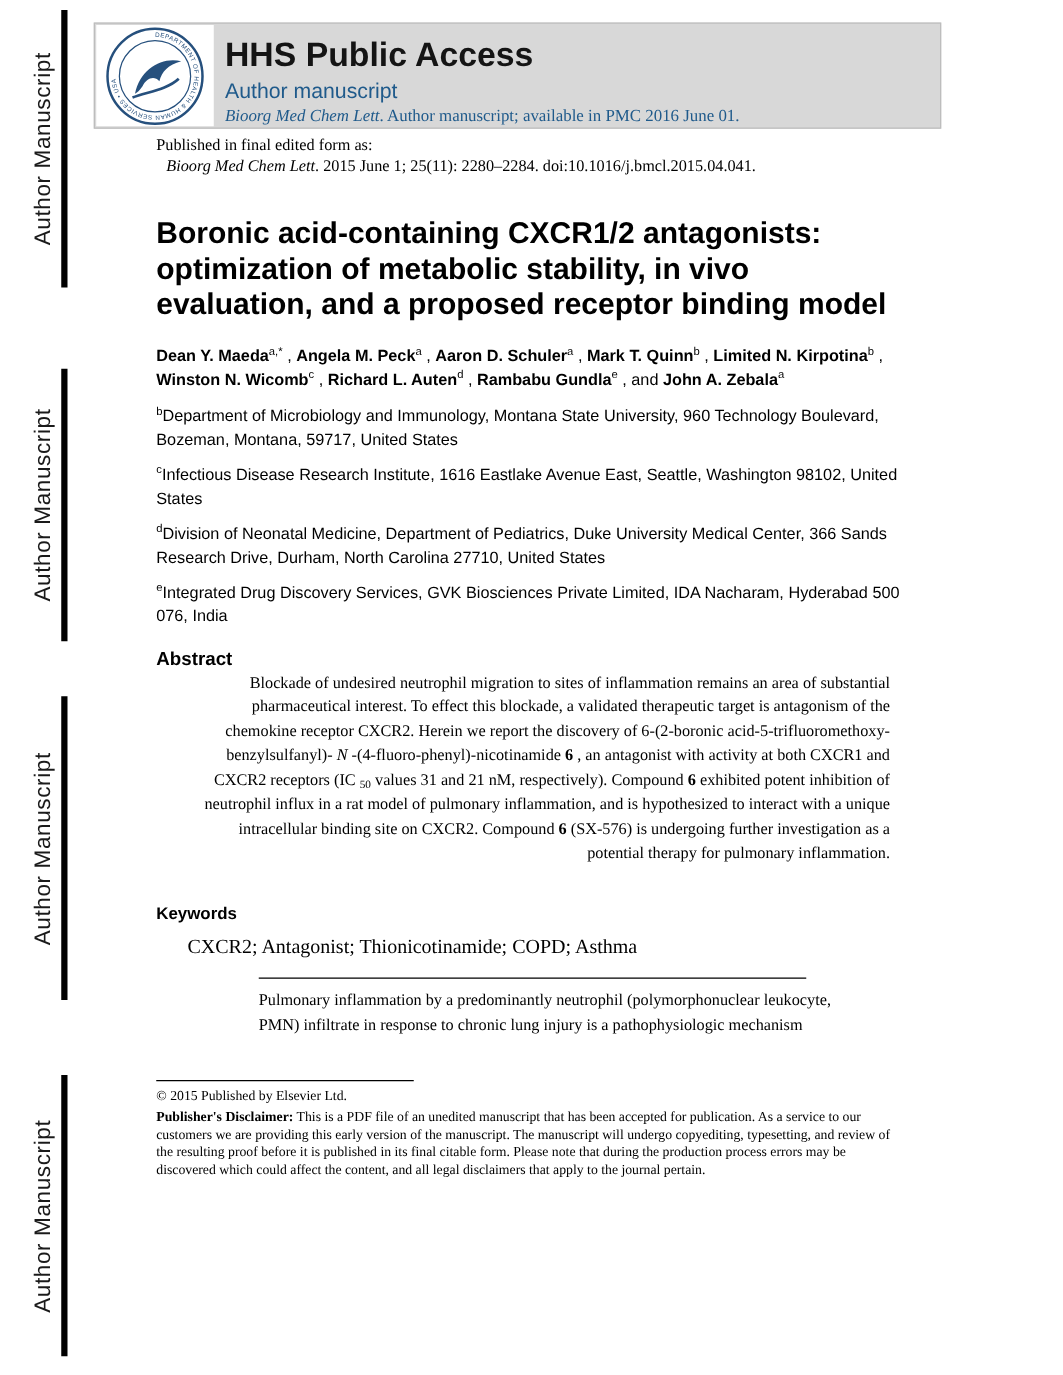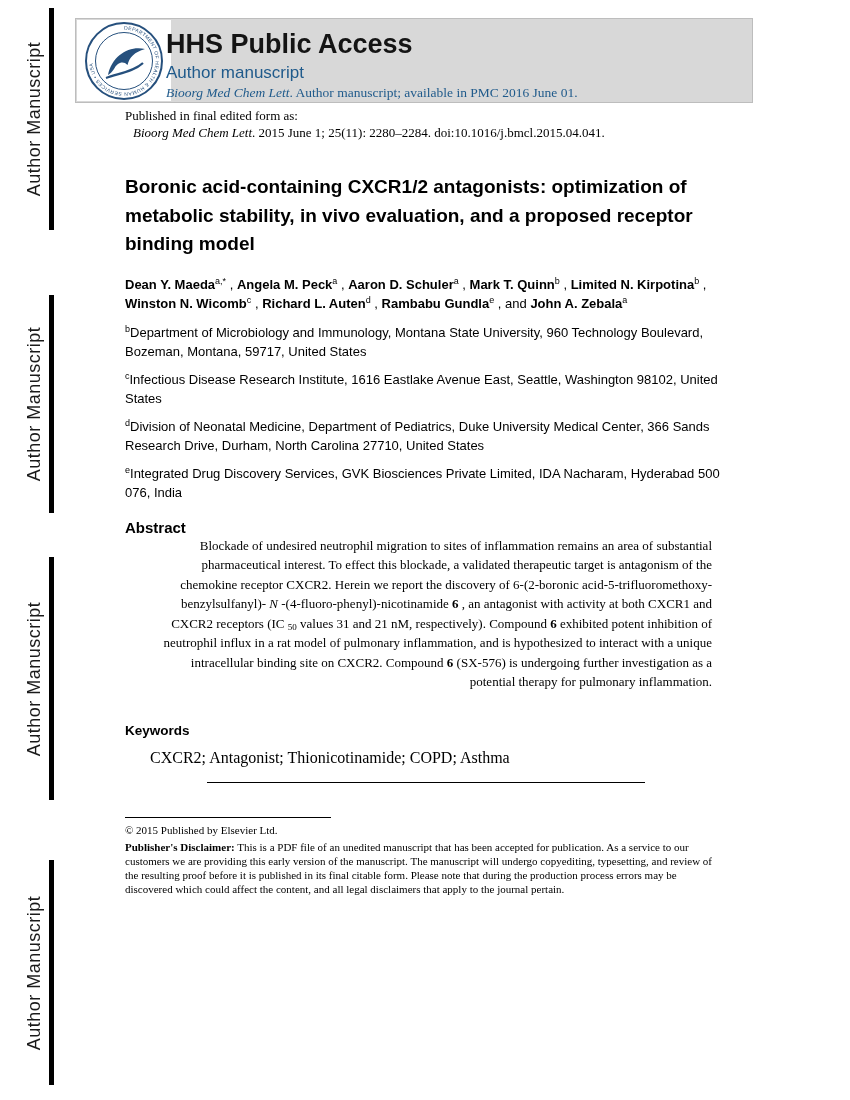--- a/index.html
+++ b/index.html
@@ -19,37 +19,37 @@
          font-family:"Liberation Sans",sans-serif;font-size:18px;color:#1a1a1a;
          letter-spacing:.5px;}
 
   
   .hhs-header{position:absolute;left:75px;top:18px;width:678px;height:85px;
               background:#d8d8d8;border:1px solid #bdbdbd;box-sizing:border-box;}
   .logo-box{position:absolute;left:1px;top:1px;bottom:1px;width:94px;background:#fff;
             display:flex;align-items:center;justify-content:center;}
   .seal-ring-text{font-size:5px;fill:#26507d;letter-spacing:.4px;
                   font-family:"Liberation Sans",sans-serif;}
-  .header-text{position:absolute;left:90px;top:10px;}
+  .header-text{position:absolute;left:104px;top:10px;}
   .hhs-title{font-family:"Liberation Sans",sans-serif;font-weight:bold;
              font-size:27px;line-height:30px;color:#141414;}
   .hhs-sub{font-family:"Liberation Sans",sans-serif;font-size:17px;line-height:17px;
            color:#1f5a8b;margin-top:5px;}
   .hhs-cite{font-family:"Liberation Serif",serif;font-size:13.5px;line-height:14px;
             color:#1f5a8b;margin-top:5px;}
   .hhs-cite i{font-style:italic;}
 
   
   .content{position:absolute;left:125px;top:108px;width:630px;}
   .pub-label{font-size:13px;line-height:16px;}
   .pub-cite{font-size:13px;line-height:16px;margin:1px 0 0 8px;}
   .pub-cite i{font-style:italic;}
 
   .title{margin:32px 0 0;font-family:"Liberation Sans",sans-serif;font-weight:bold;
-         font-size:19px;line-height:28.5px;width:594px;color:#000;}
+         font-size:24px;line-height:28.5px;width:594px;color:#000;}
 
   .authors{margin:16px 0 0;font-family:"Liberation Sans",sans-serif;
            font-size:13px;line-height:19px;width:616px;}
   .authors b{font-weight:bold;}
   .authors sup,.affil sup{font-size:9px;line-height:0;vertical-align:super;}
 
   .affils{margin-top:10px;}
   .affil{margin:0 0 8px;font-family:"Liberation Sans",sans-serif;
          font-size:13px;line-height:19.5px;width:604px;}
 
@@ -184,20 +184,21 @@
       
         <span class="seg-bold">6</span>
       
         <span class="seg-normal"> (SX-576) is undergoing further investigation as a potential therapy for pulmonary inflammation.</span>
       </p>
 
     <h3 class="kw-heading">Keywords</h3>
     <p class="kw-text">CXCR2; Antagonist; Thionicotinamide; COPD; Asthma</p>
 
     <div class="divider"></div>
+    <p class="body-para">Pulmonary inflammation by a predominantly neutrophil (polymorphonuclear leukocyte, PMN) infiltrate in response to chronic lung injury is a pathophysiologic mechanism</p>
 
     <div class="footnotes">
       <div class="fn-rule"></div>
       <p class="fn">© 2015 Published by Elsevier Ltd.</p>
       <p class="fn"><b>Publisher's Disclaimer:</b><span> This is a PDF file of an unedited manuscript that has been accepted for publication. As a service to our customers we are providing this early version of the manuscript. The manuscript will undergo copyediting, typesetting, and review of the resulting proof before it is published in its final citable form. Please note that during the production process errors may be discovered which could affect the content, and all legal disclaimers that apply to the journal pertain.</span></p>
     </div>
 
   </main>
 </div>
 

